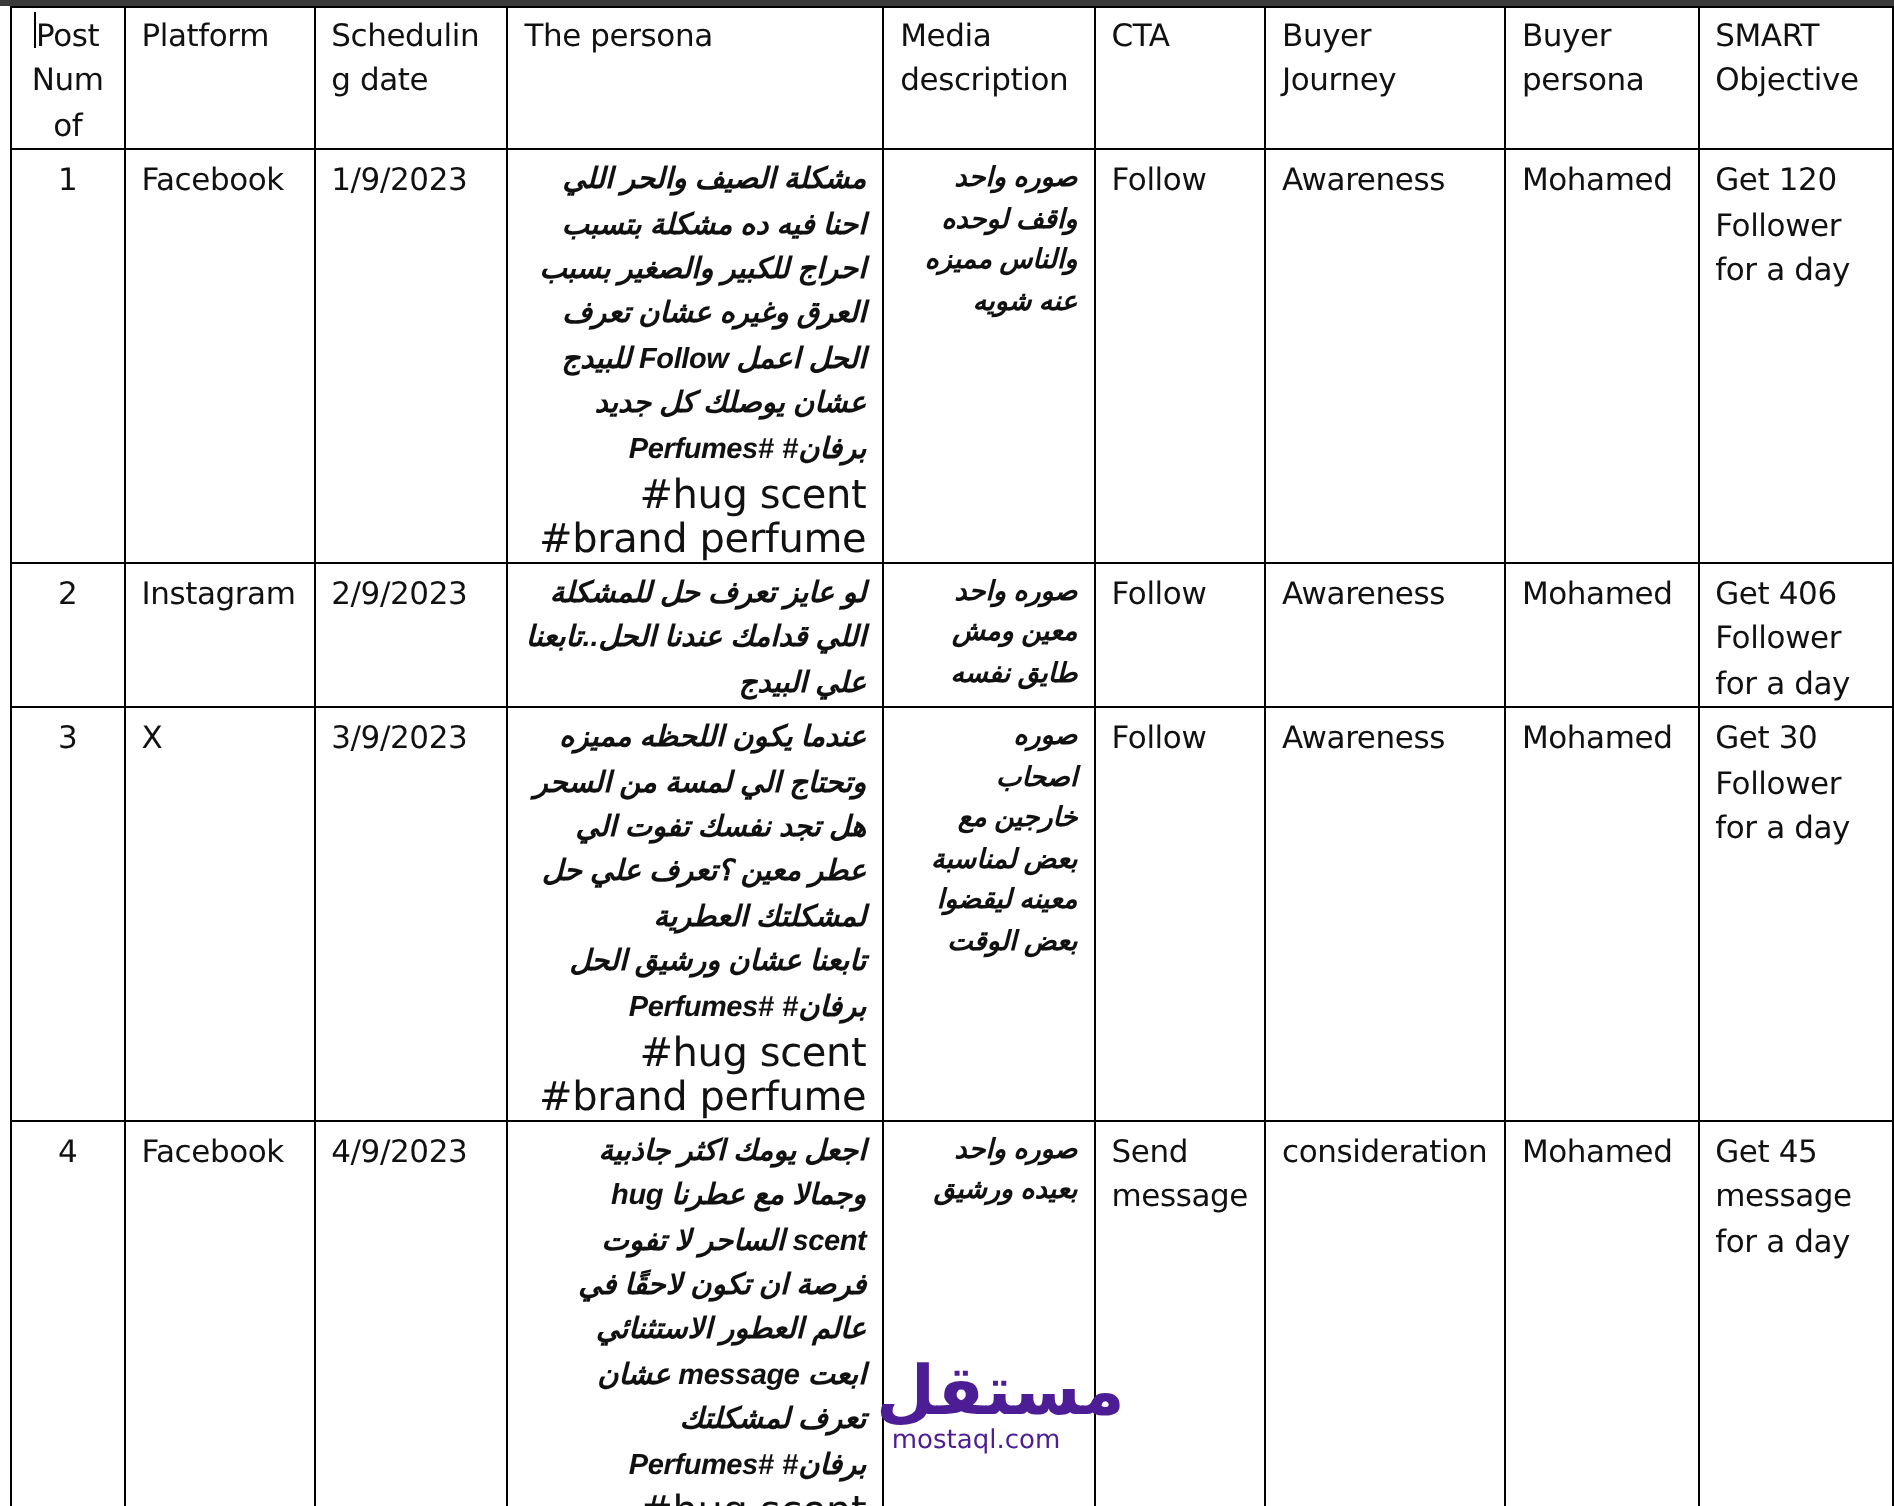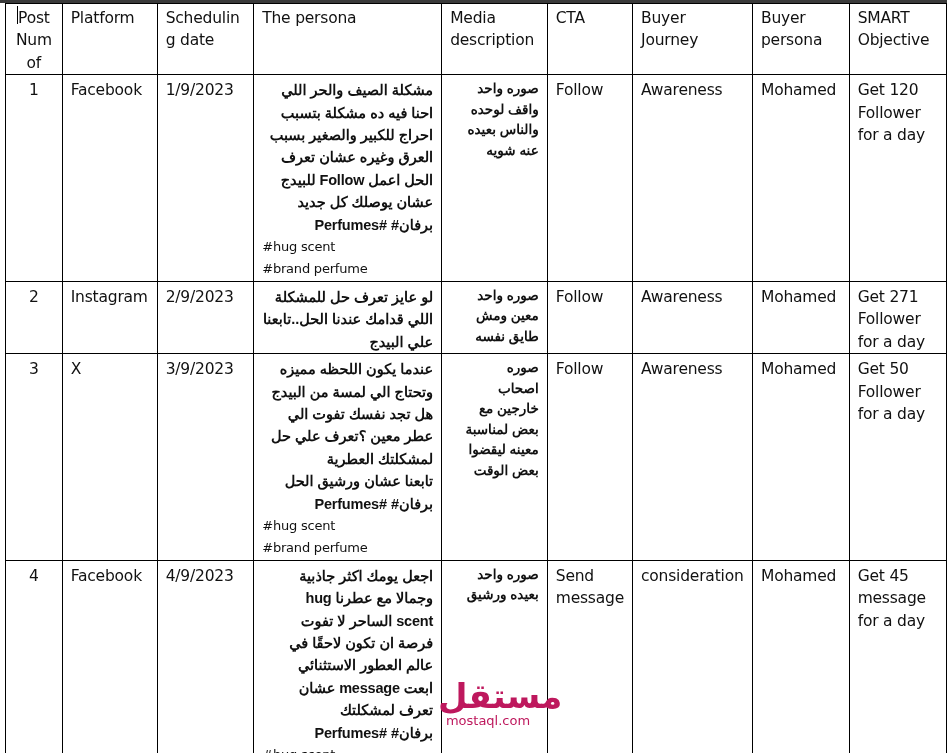--- a/index.html
+++ b/index.html
@@ -7,24 +7,24 @@
          font-family:"Liberation Sans", "DejaVu Sans", sans-serif; color:#111; }
   .topbar { position:absolute; left:0; top:0; width:947px; height:3px; background:#3a3a3a; }
   table { position:absolute; left:5px; top:3px; border-collapse:collapse; table-layout:fixed; }
   td, th { border:1.3px solid #000; vertical-align:top; padding:4px 8px 0 8px;
            font-size:15.5px; line-height:22.4px; font-weight:normal; text-align:left;
            font-family:"DejaVu Sans", "Liberation Sans", sans-serif; letter-spacing:-0.2px; }
   th { padding-top:3px; }
   .center { text-align:center; }
   .ar { direction:rtl; text-align:right; font-family:"Liberation Sans", sans-serif; font-size:14.5px; font-weight:bold; line-height:22.4px; }
   .ar.media { font-size:13.5px; line-height:20.5px; }
-  .tag { direction:ltr; text-align:left; display:block; font-family:"DejaVu Sans", sans-serif; font-weight:normal; font-size:13px; }
-  .line { display:block; white-space:nowrap; }
+  .tag { direction:ltr; text-align:right; display:block; font-family:"DejaVu Sans", sans-serif; font-weight:normal; font-size:20px; }
+  .line { display:block; white-space:nowrap;font-style:italic; }
   .cursor { position:absolute; left:17px; top:6px; width:1px; height:18px; background:#000; }
-  .watermark { position:absolute; left:438px; top:678px; width:100px; text-align:center; color:#be185d; pointer-events:none; }
+  .watermark { position:absolute; left:438px; top:678px; width:100px; text-align:center; color:#4c1d95; pointer-events:none; }
   .watermark .wm-ar { font-size:34px; font-weight:bold; line-height:36px; font-family:"DejaVu Sans", sans-serif; }
   .watermark .wm-en { font-size:13px; line-height:14px; font-family:"DejaVu Sans", sans-serif; }
 </style>
 </head>
 <body>
 
 <div class="topbar"></div>
 <div class="cursor"></div>
 
 <table>
@@ -64,21 +64,21 @@
           <span class="line">العرق وغيره عشان تعرف</span>
           <span class="line">الحل اعمل Follow للبيدج</span>
           <span class="line">عشان يوصلك كل جديد</span>
           <span class="line">برفان# #Perfumes</span>
           <span class="tag">#hug scent</span>
           <span class="tag">#brand perfume</span>
         </td>
         <td class="ar media">
           <span class="line">صوره واحد</span>
           <span class="line">واقف لوحده</span>
-          <span class="line">والناس بعيده</span>
+          <span class="line">والناس مميزه</span>
           <span class="line">عنه شويه</span>
         </td>
         <td>Follow</td>
         <td>Awareness</td>
         <td>Mohamed</td>
         <td>Get 120 Follower for a day</td>
       </tr>
       <tr style="height: 68px;">
         <td class="center">2</td>
         <td>Instagram</td>
@@ -89,49 +89,49 @@
           <span class="line">علي البيدج</span>
         </td>
         <td class="ar media">
           <span class="line">صوره واحد</span>
           <span class="line">معين ومش</span>
           <span class="line">طايق نفسه</span>
         </td>
         <td>Follow</td>
         <td>Awareness</td>
         <td>Mohamed</td>
-        <td>Get 271 Follower for a day</td>
+        <td>Get 406 Follower for a day</td>
       </tr>
       <tr style="height: 193px;">
         <td class="center">3</td>
         <td>X</td>
         <td>3/9/2023</td>
         <td class="ar">
           <span class="line">عندما يكون اللحظه مميزه</span>
-          <span class="line">وتحتاج الي لمسة من البيدج</span>
+          <span class="line">وتحتاج الي لمسة من السحر</span>
           <span class="line">هل تجد نفسك تفوت الي</span>
           <span class="line">عطر معين ؟تعرف علي حل</span>
           <span class="line">لمشكلتك العطرية</span>
           <span class="line">تابعنا عشان ورشيق الحل</span>
           <span class="line">برفان# #Perfumes</span>
           <span class="tag">#hug scent</span>
           <span class="tag">#brand perfume</span>
         </td>
         <td class="ar media">
           <span class="line">صوره</span>
           <span class="line">اصحاب</span>
           <span class="line">خارجين مع</span>
           <span class="line">بعض لمناسبة</span>
           <span class="line">معينه ليقضوا</span>
           <span class="line">بعض الوقت</span>
         </td>
         <td>Follow</td>
         <td>Awareness</td>
         <td>Mohamed</td>
-        <td>Get 50 Follower for a day</td>
+        <td>Get 30 Follower for a day</td>
       </tr>
       <tr style="height: 221px;">
         <td class="center">4</td>
         <td>Facebook</td>
         <td>4/9/2023</td>
         <td class="ar">
           <span class="line">اجعل يومك اكثر جاذبية</span>
           <span class="line">وجمالا مع عطرنا hug</span>
           <span class="line">scent الساحر لا تفوت</span>
           <span class="line">فرصة ان تكون لاحقًا في</span>

